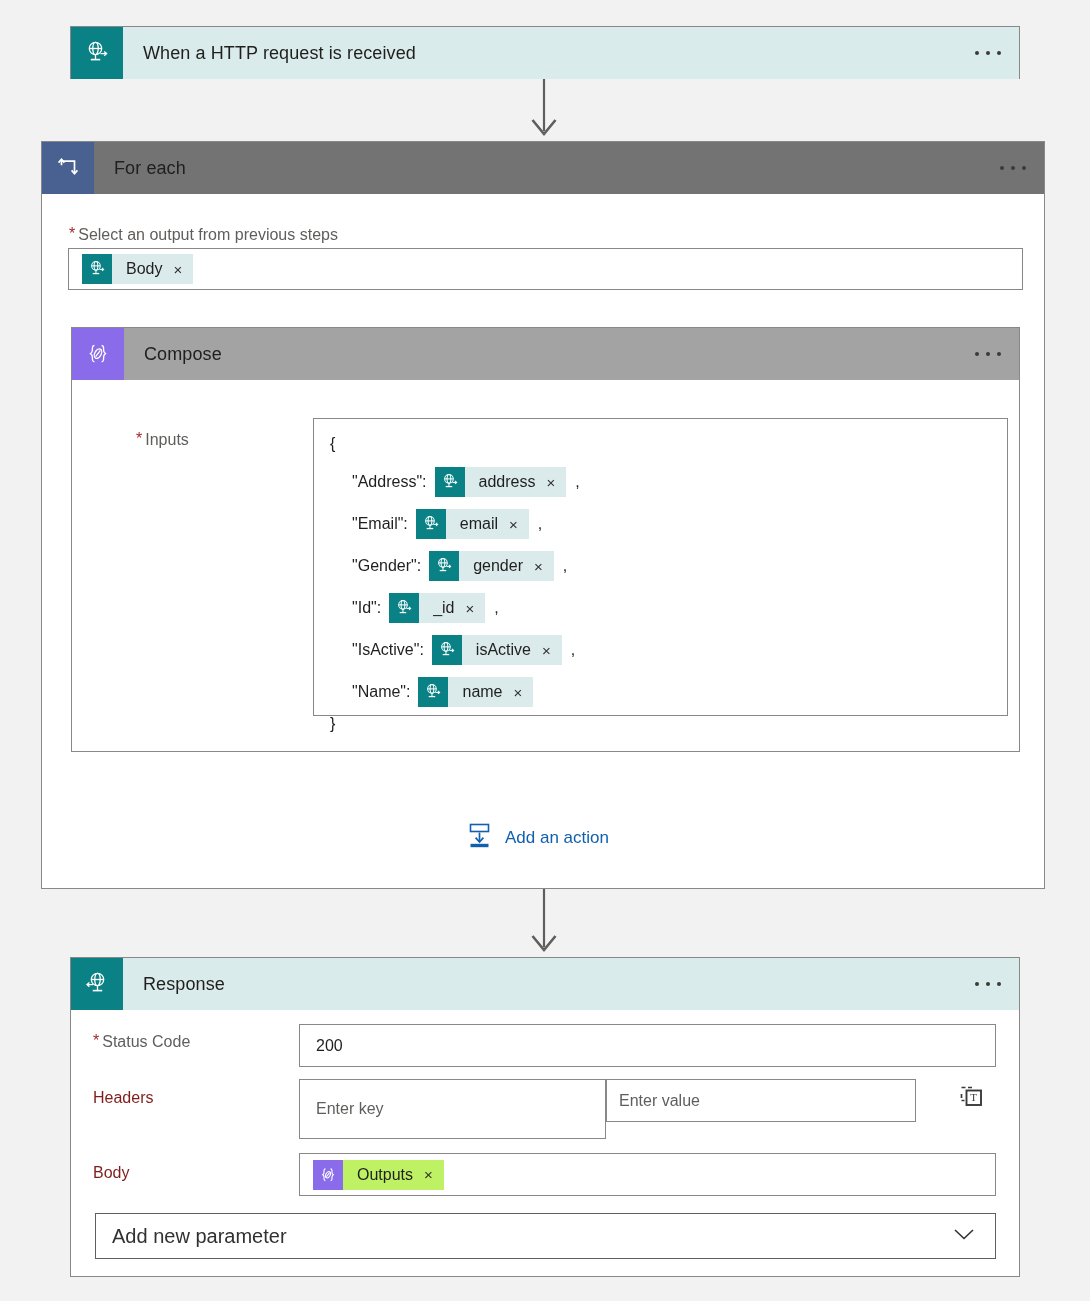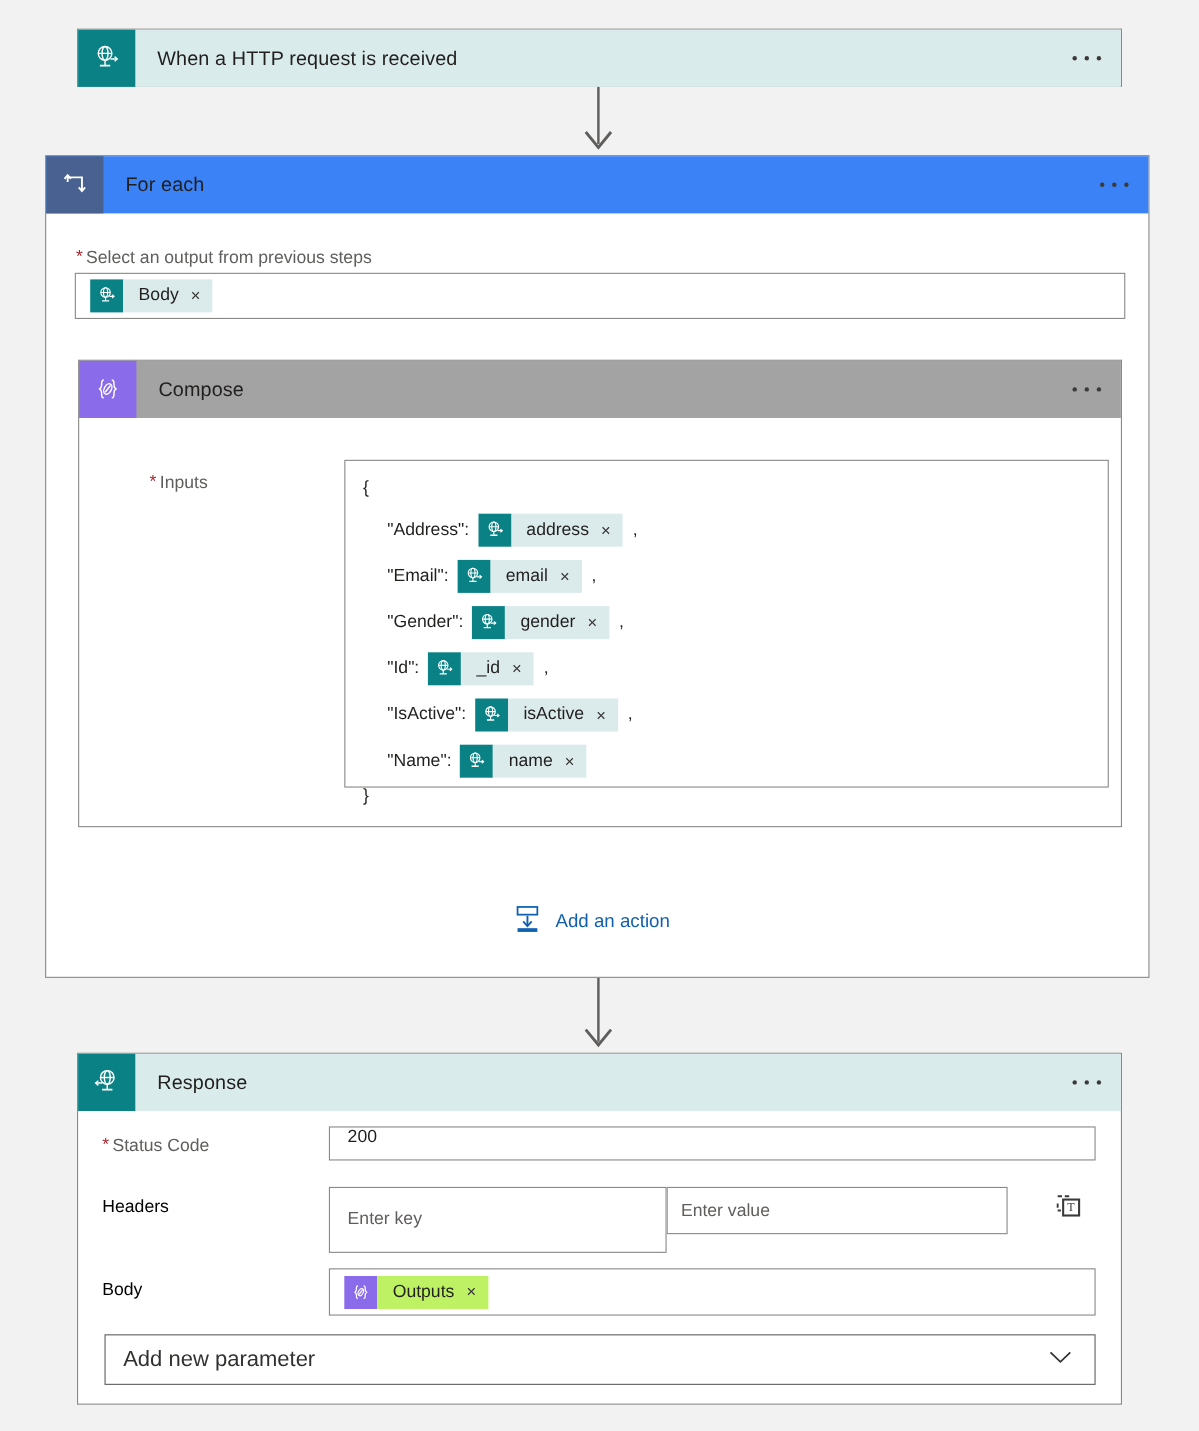--- a/index.html
+++ b/index.html
@@ -17,31 +17,31 @@
   
   .card{position:absolute;box-sizing:border-box;border:1px solid #8a8886;background:#ffffff;}
   .card-header{display:flex;align-items:center;height:52px;box-sizing:border-box;position:relative;}
   .card-icon{width:52px;height:52px;flex:0 0 52px;display:flex;align-items:center;justify-content:center;}
   .card-title{font-size:18px;font-weight:400;color:#201f1e;padding-left:20px;letter-spacing:.1px;}
   .ellipsis{position:absolute;right:18px;top:50%;transform:translateY(-50%);display:flex;gap:7px;}
   .ellipsis i{width:4px;height:4px;border-radius:50%;background:#3b3a39;display:block;}
 
   
   .hdr-teal{background:#daebeb;}
-  .hdr-slate{background:#3b82f6;}
+  .hdr-slate{background:#737373;}
   .hdr-purple{background:#a3a3a3;}
 
   .ic-teal{background:#0a8285;}
   .ic-slate{background:#486191;}
   .ic-purple{background:#8a6bea;}
 
   
   .req-star{color:#a4262c;font-size:16px;line-height:1;margin-right:3px;}
   .field-label{font-size:16px;color:#605e5c;font-weight:400;display:flex;align-items:flex-start;}
-  .field-label.plain{color:#000000;}
+  .field-label.plain{color:#7f1d1d;}
 
   
   .inputbox{box-sizing:border-box;border:1px solid #8a8886;background:#fff;}
 
   
   .token{display:inline-flex;align-items:center;height:30px;vertical-align:middle;}
   .token-ic{width:30px;height:30px;flex:0 0 30px;display:flex;align-items:center;justify-content:center;}
   .token-ic.teal{background:#0a8285;}
   .token-ic.purple{background:#8a6bea;}
   .token-body{display:flex;align-items:center;gap:11px;height:30px;padding:0 11px 0 14px;font-size:16px;color:#201f1e;}
@@ -352,21 +352,21 @@
           <i></i>
           <i></i>
           <i></i>
         </div>
     </div>
 
     <div class="field-label" style="position:absolute;left:22px;top:75px;">
       <span class="req-star">*</span>
       <span>Status Code</span>
     </div>
-    <div class="inputbox" style="position:absolute;left:228px;top:66px;width:697px;height:31px;display:flex;align-items:flex-start;padding-left:16px;">
+    <div class="inputbox" style="position:absolute;left:228px;top:66px;width:697px;height:43px;display:flex;align-items:center;padding-left:16px;">
       <span class="val">200</span>
     </div>
 
     <div class="field-label plain" style="position:absolute;left:22px;top:131px;">
       <span>Headers</span>
     </div>
     <div class="inputbox" style="position:absolute;left:228px;top:121px;width:307px;height:60px;display:flex;align-items:center;padding-left:16px;">
       <span class="ph">Enter key</span>
     </div>
     <div class="inputbox" style="position:absolute;left:535px;top:121px;width:310px;height:43px;display:flex;align-items:center;padding-left:12px;">

